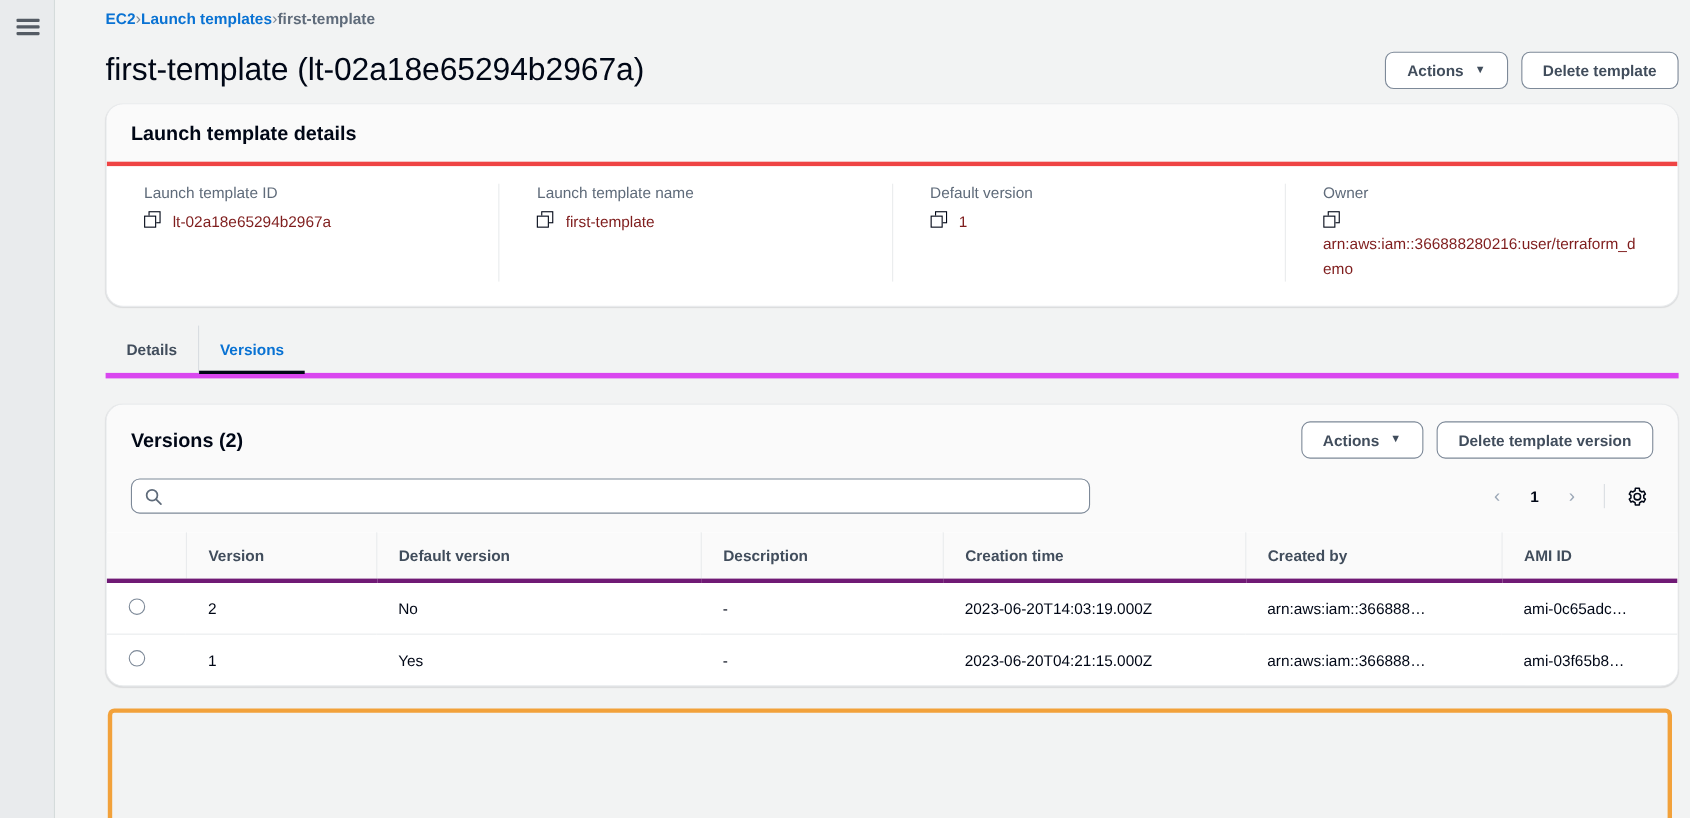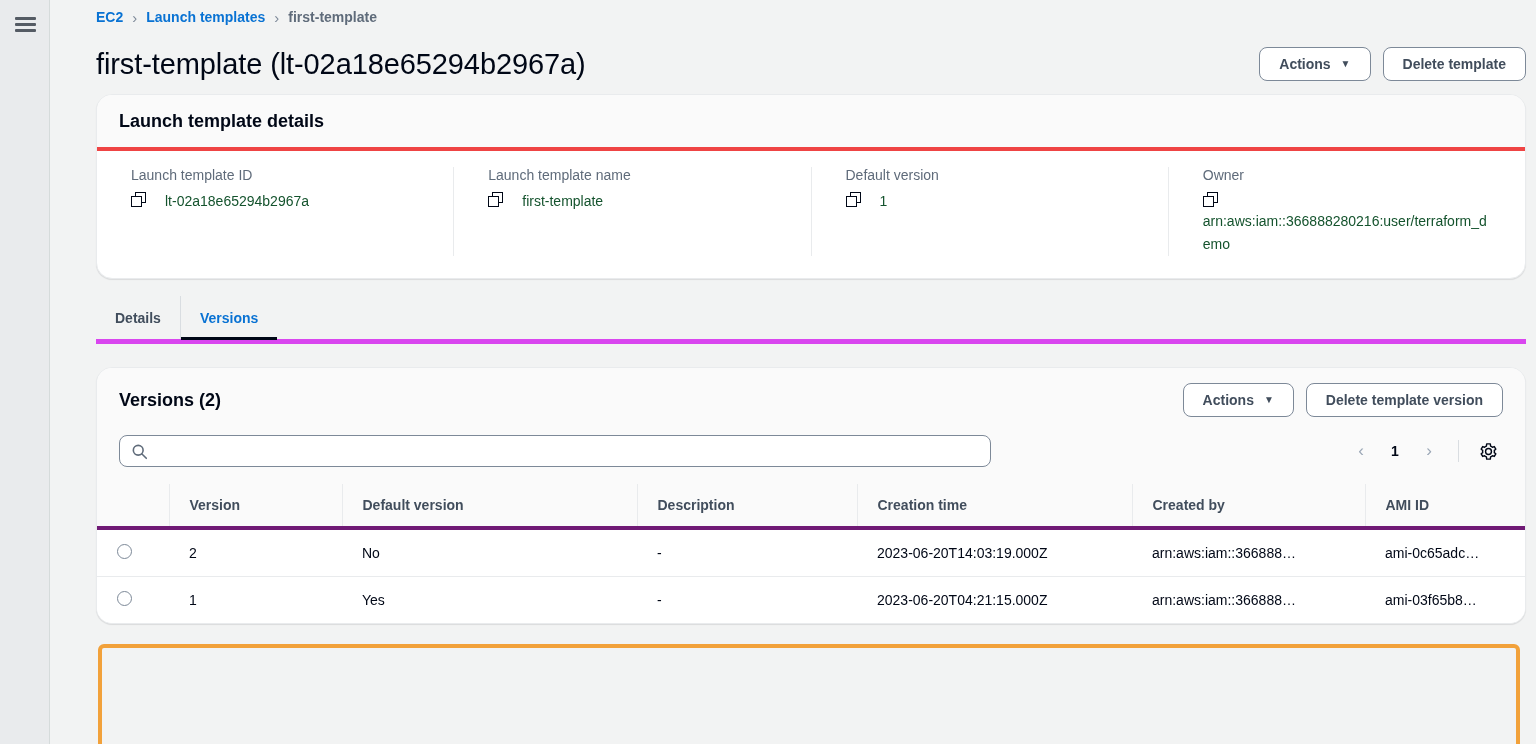--- a/index.html
+++ b/index.html
@@ -26,21 +26,21 @@
     display: flex; flex-direction: column; justify-content: space-between;
     cursor: pointer;
   }
   .hamburger i { display:block; height: 3px; background: #545b64; border-radius: 1px; }
 
   
   .main { flex: 1 1 auto; position: relative; padding: 0 16px 0 46px; }
 
   
   .breadcrumb {
-    display: flex; align-items: center; gap: 9px;
+    display: flex; align-items: center; 
     font-size: 14px; font-weight: 700;
     height: 34px; text-align: center;
   }
   .crumb-link { color: #0972d3; text-decoration: none; cursor: pointer; }
   .crumb-current { color: #5f6b7a; }
   .crumb-sep { color: #7d8998; font-weight: 400; font-size: 15px; }
 
   
   .page-header {
     display: flex; align-items: center; justify-content: space-between;
@@ -90,22 +90,22 @@
     padding: 0 34px;
     border-right: 1px solid #e9ebed;
     min-width: 0;
   }
   .detail-col:last-child { border-right: none; }
   .detail-label {
     font-size: 14px; color: #5f6b7a; font-weight: 400;
     margin-bottom: 7px; white-space: nowrap;
   }
   .detail-value {
-    font-size: 14px; color: #14532d;
-    display: flex; align-items: flex-start; gap: 19px;
+    font-size: 14px; color: #7f1d1d;
+    display: flex; align-items: flex-start; gap: 11px;
   }
   .detail-value.wrap { display: block; }
   .detail-value .txt { word-break: break-all; line-height: 23px; }
 
   
   .copy-ico {
     position: relative; width: 15px; height: 15px;
     flex: 0 0 15px; margin-top: 2px; display: inline-block;
     cursor: pointer;
   }

